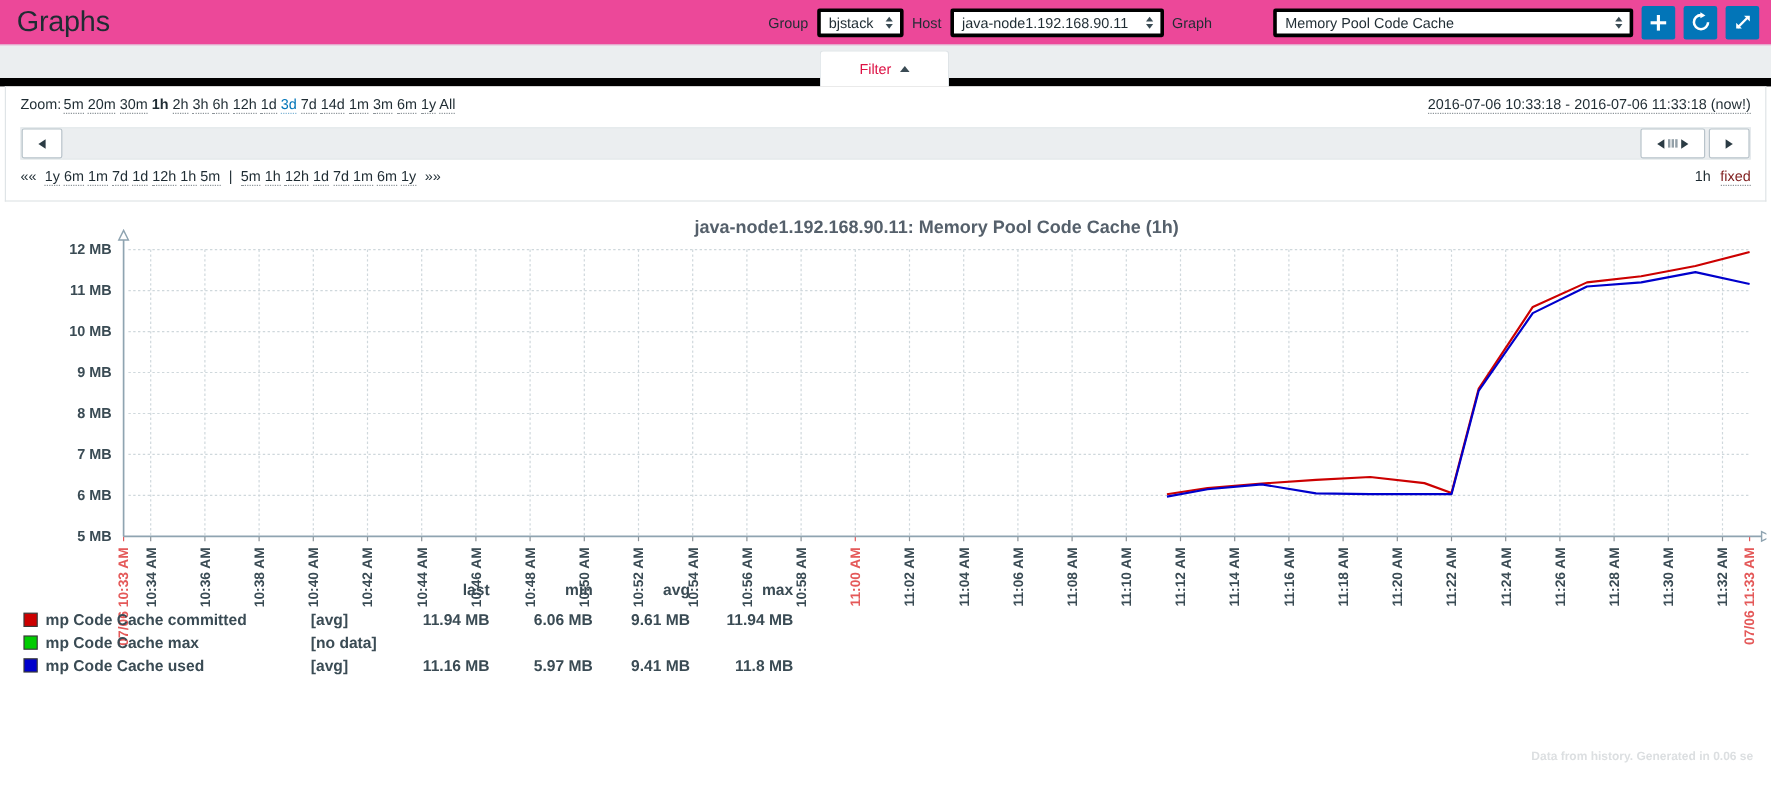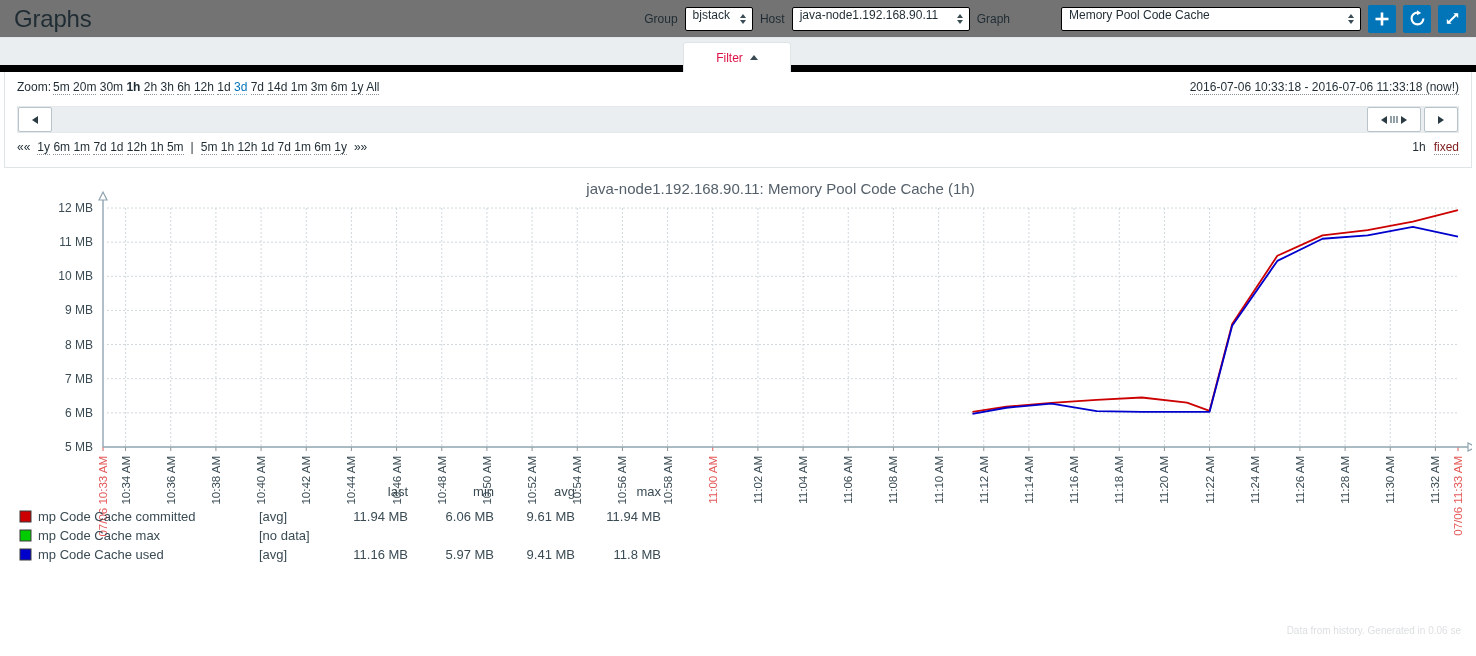--- a/index.html
+++ b/index.html
@@ -14,43 +14,44 @@
     position: relative;
   }
 
   
   .header {
     height: 38px;
     display: flex;
     align-items: center;
     padding: 0 10px 0 14px;
     border-bottom: 1px solid #e0e6ed;
-    background: #737373;
+    background: #ec4899;
   }
   .page-title {
     font-size: 24px;
     color: #1f2c33;
     font-weight: normal;
     letter-spacing: -0.2px;
     flex: 0 0 auto;
   }
   .header-controls {
     margin-left: auto;
     display: flex;
     align-items: center;
     gap: 7px;
   }
   .ctrl-label { font-size: 12px; color: #1f2c33; text-align: center; }
   .select-box {
     position: relative;
-    border: 1px solid #000000;
+    border: 3px solid #000000;
     border-radius: 2px;
     background: #fff;
     height: 24px;
     display: flex;
+    align-items: center;
     padding: 0 22px 0 7px;
     font-size: 12px;
     color: #1f2c33;
     white-space: nowrap;
   }
   .select-box.group { min-width: 62px; }
   .select-box.host  { min-width: 178px; }
   .select-box.graph { width: 300px; margin-left: 44px; }
   .select-arrows {
     position: absolute; right: 6px; top: 50%;
@@ -199,20 +200,21 @@
     font-size: 12px; color: #7f1d1d; text-decoration: none;
     border-bottom: 1px dotted #8c9398; cursor: pointer;
   }
 
   
   .graph-wrap {
     position: relative;
     margin: 10px 4px 0 4px;
     height: 462px;
     background: #fff;
+    font-weight: bold;
   }
   .graph-svg { display: block; }
 
   .footer-note {
     position: absolute;
     right: 11px; bottom: 4px;
     font-size: 10px;
     color: #dcdfe1;
     white-space: nowrap;
     overflow: hidden;

